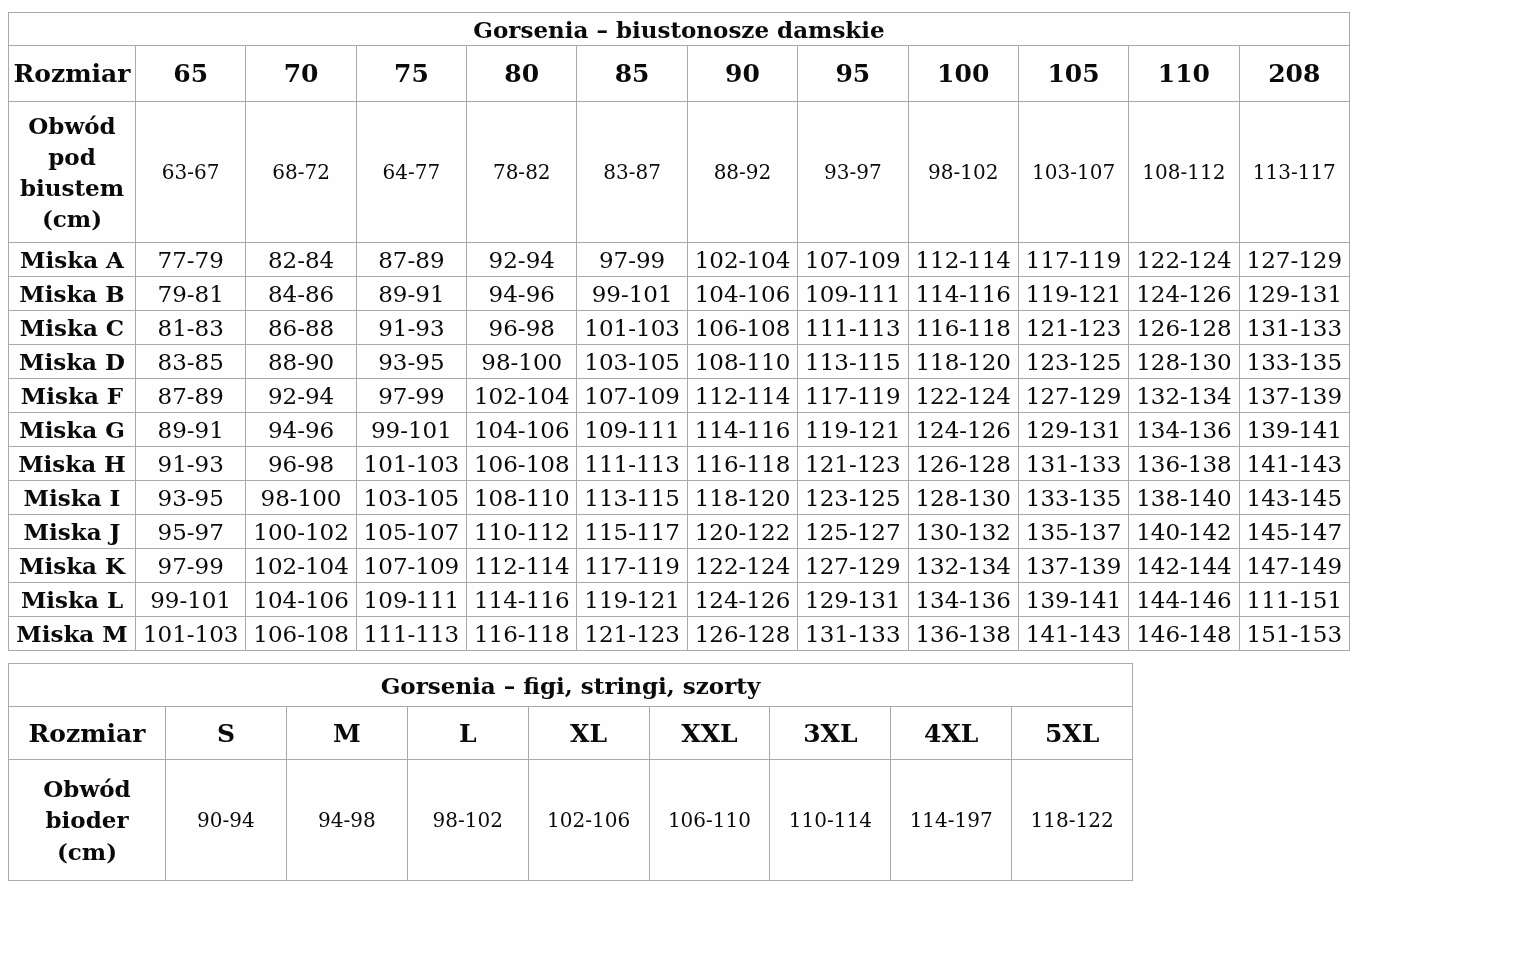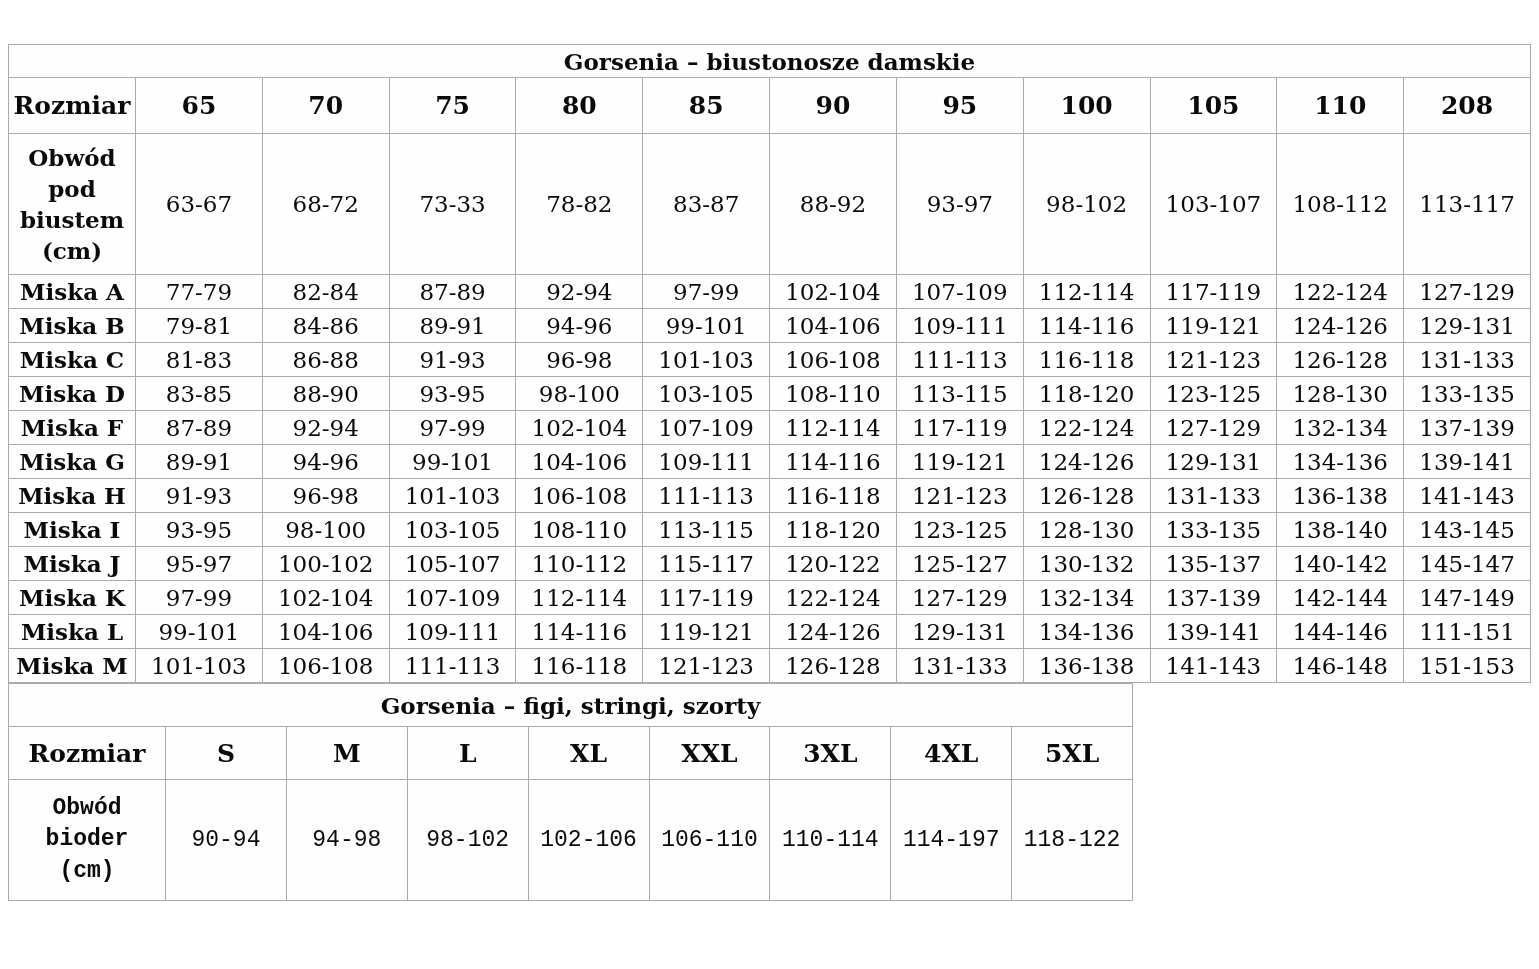--- a/index.html
+++ b/index.html
@@ -20,53 +20,53 @@
     table-layout: fixed;
   }
   td, th {
     border: 1px solid #a9aaa9;
     text-align: center;
     vertical-align: middle;
     padding: 0 2px;
     overflow: hidden;
     background: #fefefe;
   }
-  .bras-table { width: 1523px; margin-top: 32px; }
-  .briefs-table { width: 1125px; margin-top: 0; }
+  .bras-table { width: 1342px; }
+  .briefs-table { width: 1125px; margin-top: 12px; }
 
   .table-title {
     font-weight: bold;
     font-size: 23px;
     height: 32px;
   }
   .briefs-table .table-title { height: 42px; }
 
   .header-row th {
     font-weight: bold;
     font-size: 25px;
     height: 55px;
   }
   .measure-row td {
-    font-size: 23px;
+    font-size: 20px;
     height: 140px;
   }
   .measure-row td.row-label {
     font-weight: bold;
     font-size: 23px;
     line-height: 1.35;
     padding: 0 8px;
   }
   .cup-row td {
     font-size: 23px;
     height: 33px;
   }
   td.row-label, th.row-label { font-weight: bold; }
 
   .briefs-table .header-row th { height: 52px; }
-  .briefs-table .measure-row td { height: 120px; font-family: Liberation Mono, monospace; }
+  .briefs-table .measure-row td { height: 120px; }
 </style>
 </head>
 <body>
 
 <div class="page">
 
   <table class="bras-table">
     <colgroup>
         <col style="width: 127px;">
         <col>
@@ -96,21 +96,21 @@
           <th>95</th>
           <th>100</th>
           <th>105</th>
           <th>110</th>
           <th>208</th>
         </tr>
       <tr class="measure-row">
           <td class="row-label">Obwód pod biustem (cm)</td>
           <td>63-67</td>
           <td>68-72</td>
-          <td>73-33</td>
+          <td>64-77</td>
           <td>78-82</td>
           <td>83-87</td>
           <td>88-92</td>
           <td>93-97</td>
           <td>98-102</td>
           <td>103-107</td>
           <td>108-112</td>
           <td>113-117</td>
         </tr>
     <tr class="cup-row">

